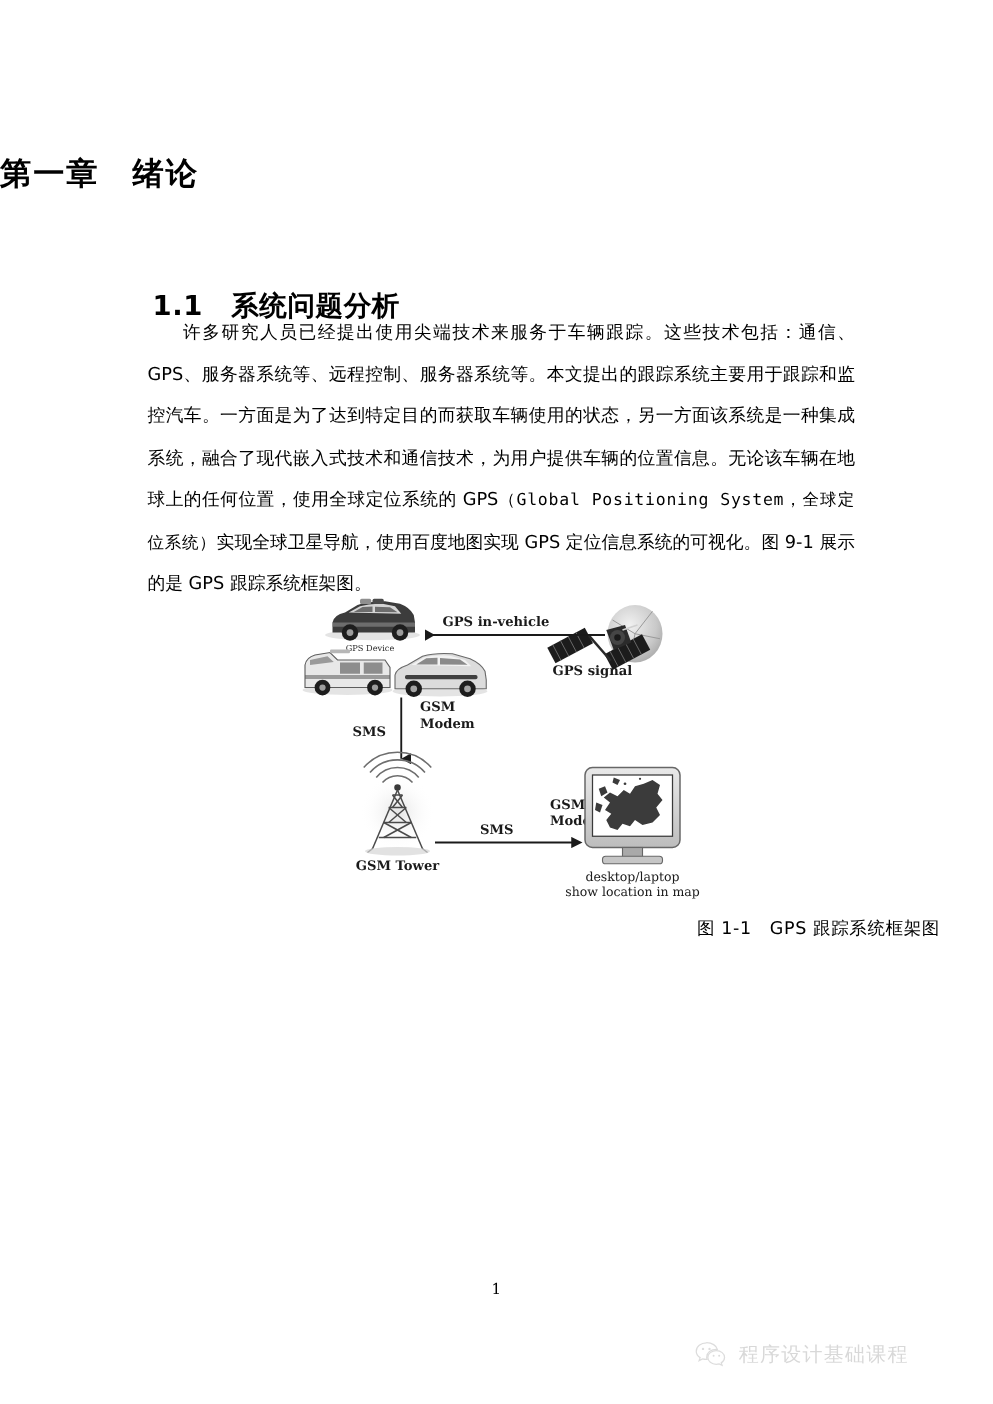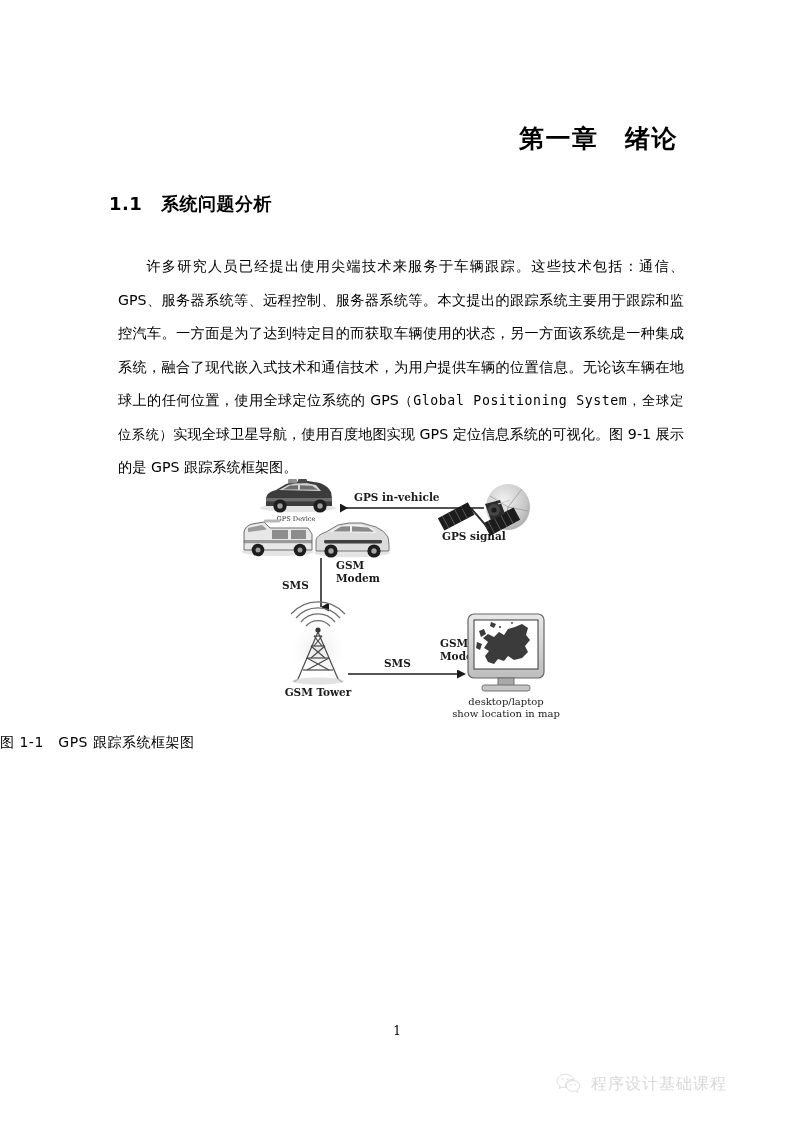--- a/index.html
+++ b/index.html
@@ -23,37 +23,38 @@
     height: 1123px;
     background: #fff;
   }
 
   
   .chapter-title {
     position: absolute;
     top: 122px;
     left: 0;
     width: 678px;
-    text-align: right;
+    text-align: left;
     font-family: "DejaVu Serif", "Liberation Serif", serif;
     font-size: 25px;
     font-weight: bold;
     letter-spacing: 1.5px;
     white-space: pre;
   }
 
   
   .section-head {
     position: absolute;
-    left: 109px;
+    left: 122px;
     font-family: "DejaVu Sans", "Liberation Sans", sans-serif;
-    font-size: 18px;
+    font-size: 22px;
     font-weight: bold;
     white-space: pre;
     letter-spacing: 0.5px;
+    margin-top: 38px;
   }
   #sec11 { top: 192px; }
   #sec12 { top: 787px; }
 
   
   .body-para {
     position: absolute;
     left: 118px;
     width: 566px;
     font-family: "DejaVu Sans", "Liberation Sans", sans-serif;
@@ -81,21 +82,21 @@
     width: 566px;
     height: 248px;
   }
   .figure-svg { display: block; margin: 0 auto; }
 
   .figure-caption {
     position: absolute;
     top: 734px;
     left: 0;
     width: 752px;
-    text-align: left;
+    text-align: right;
     font-family: "DejaVu Sans", "Liberation Sans", sans-serif;
     font-size: 14px;
     white-space: pre;
     letter-spacing: 0.5px;
   }
 
   
   .page-number {
     position: absolute;
     top: 1024px;

